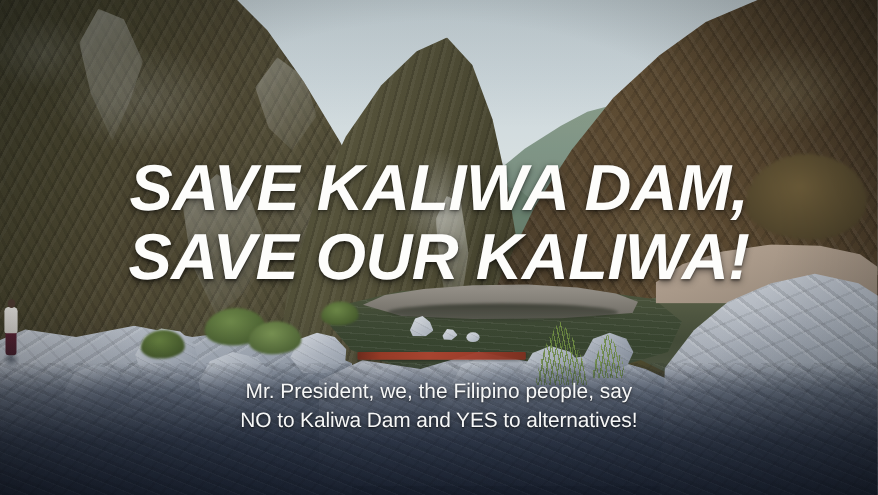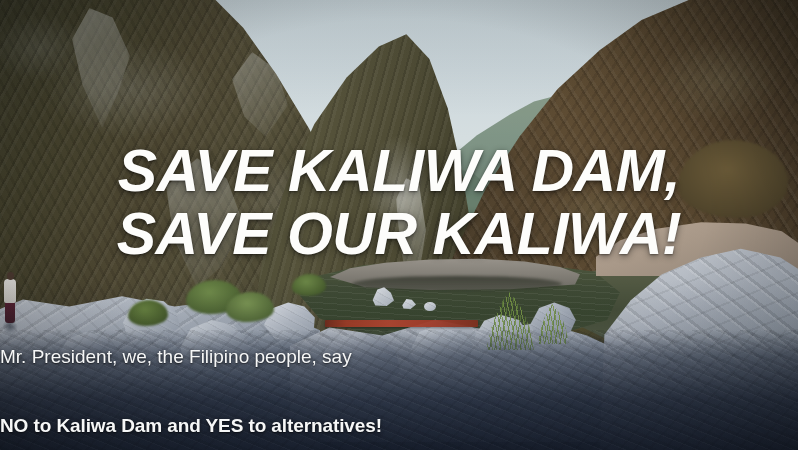--- a/index.html
+++ b/index.html
@@ -394,29 +394,30 @@
     box-shadow: 0 1px 3px rgba(0,0,0,.4);
     border-radius: 1px;
     opacity: .95;
   }
 
   .subtitle {
     position: absolute;
     left: 0;
     top: 344px;
     width: 798px;
+    text-align: center;
     color: #f6f7f7;
     font-family: "Liberation Sans", sans-serif;
     font-size: 19px;
     line-height: 26px;
     text-shadow: 0 1px 4px rgba(0,0,0,.5), 0 1px 1px rgba(0,0,0,.4);
     white-space: nowrap;
   }
   .subtitle .sub-line1 { display:block; font-weight:400; }
-  .subtitle .sub-line2 { display:block; font-weight:700; letter-spacing:-0.1px;margin-top:43px; }
+  .subtitle .sub-line2 { display:block; font-weight:400; letter-spacing:-0.1px; }
 </style>
 </head>
 <body>
 
 <div id="poster">
 
   <div class="photo">
 
     <div class="sky"></div>
     <div class="far-ridge"></div>

